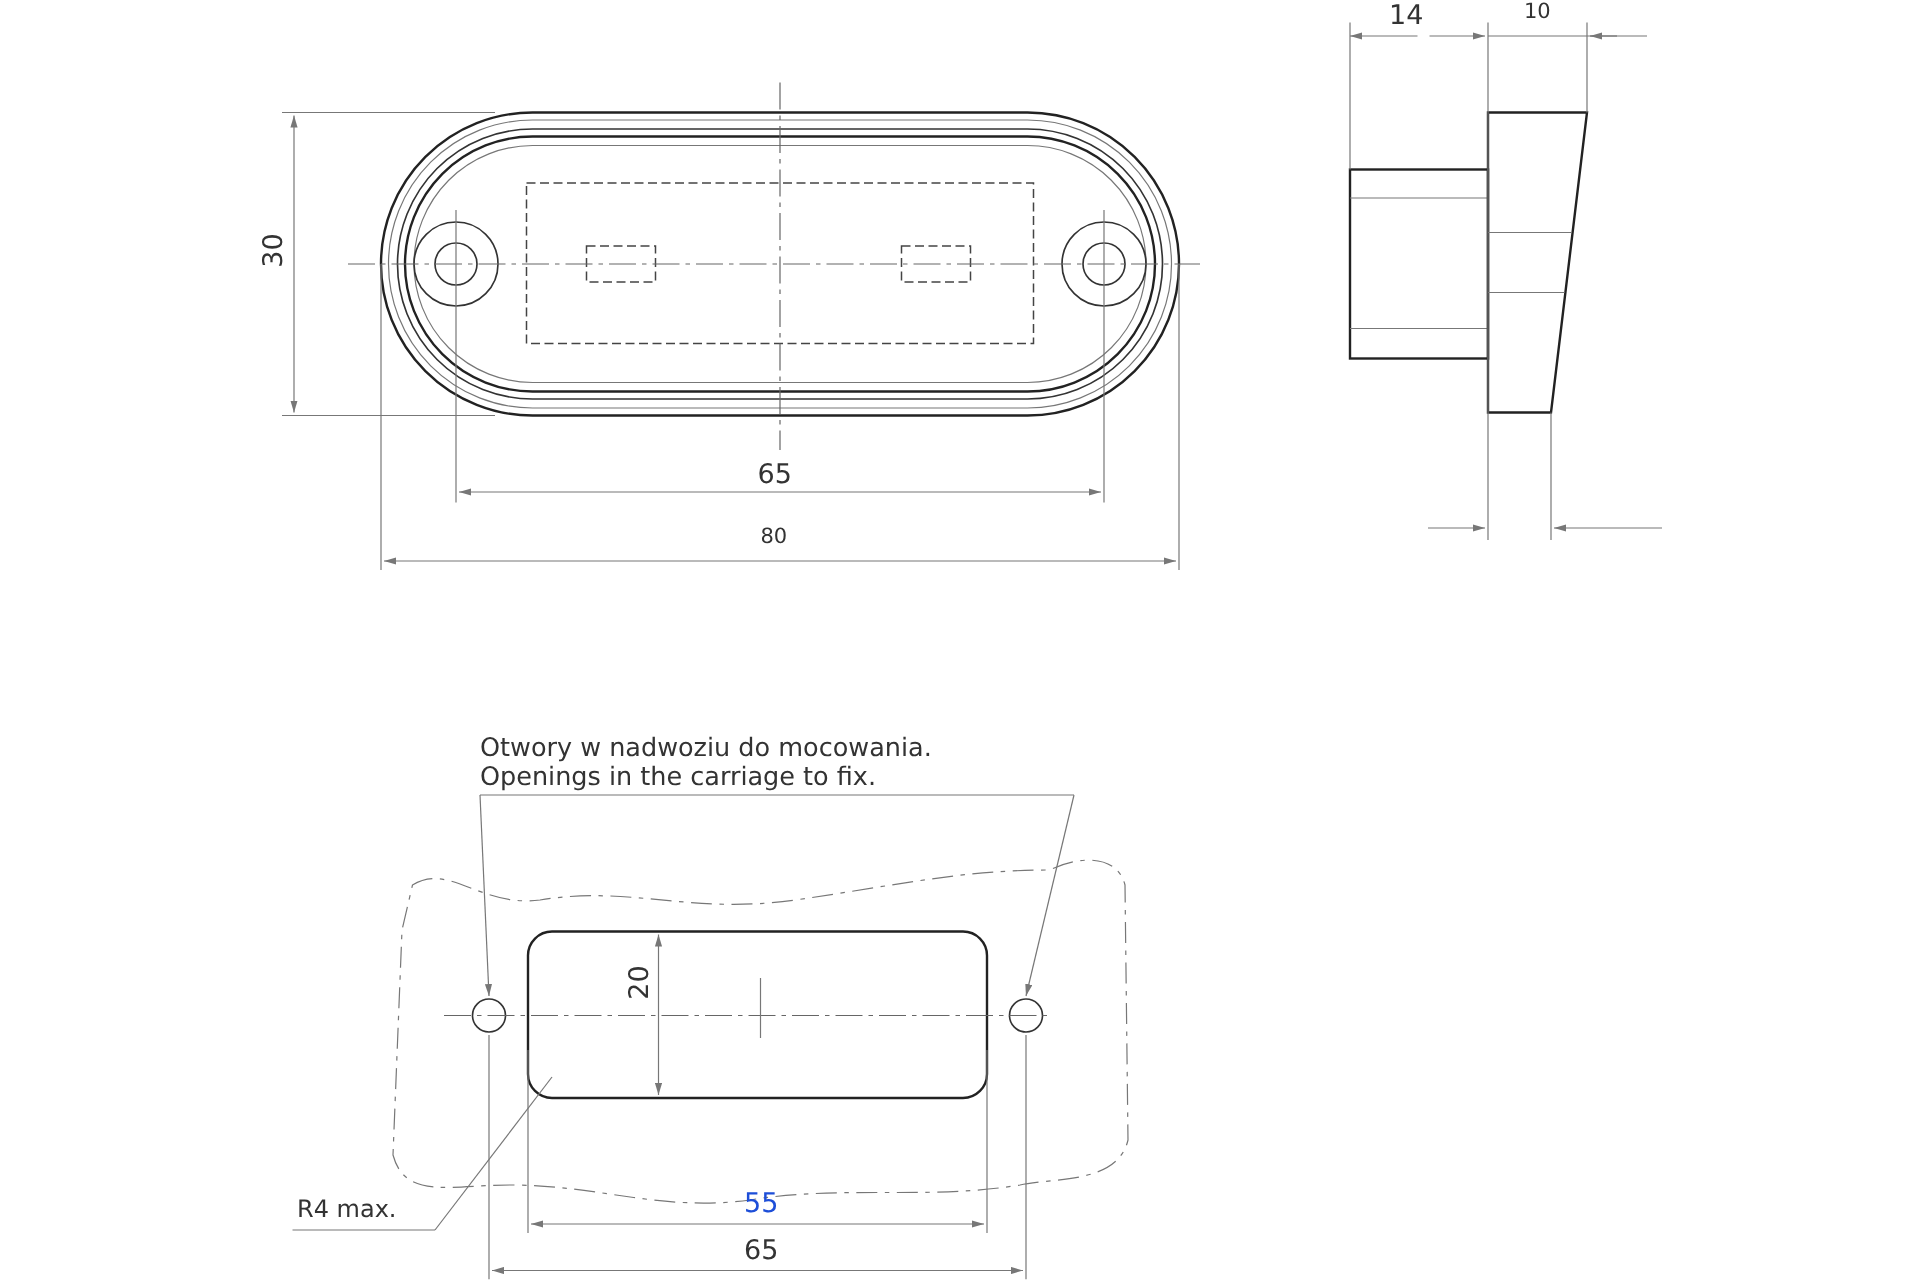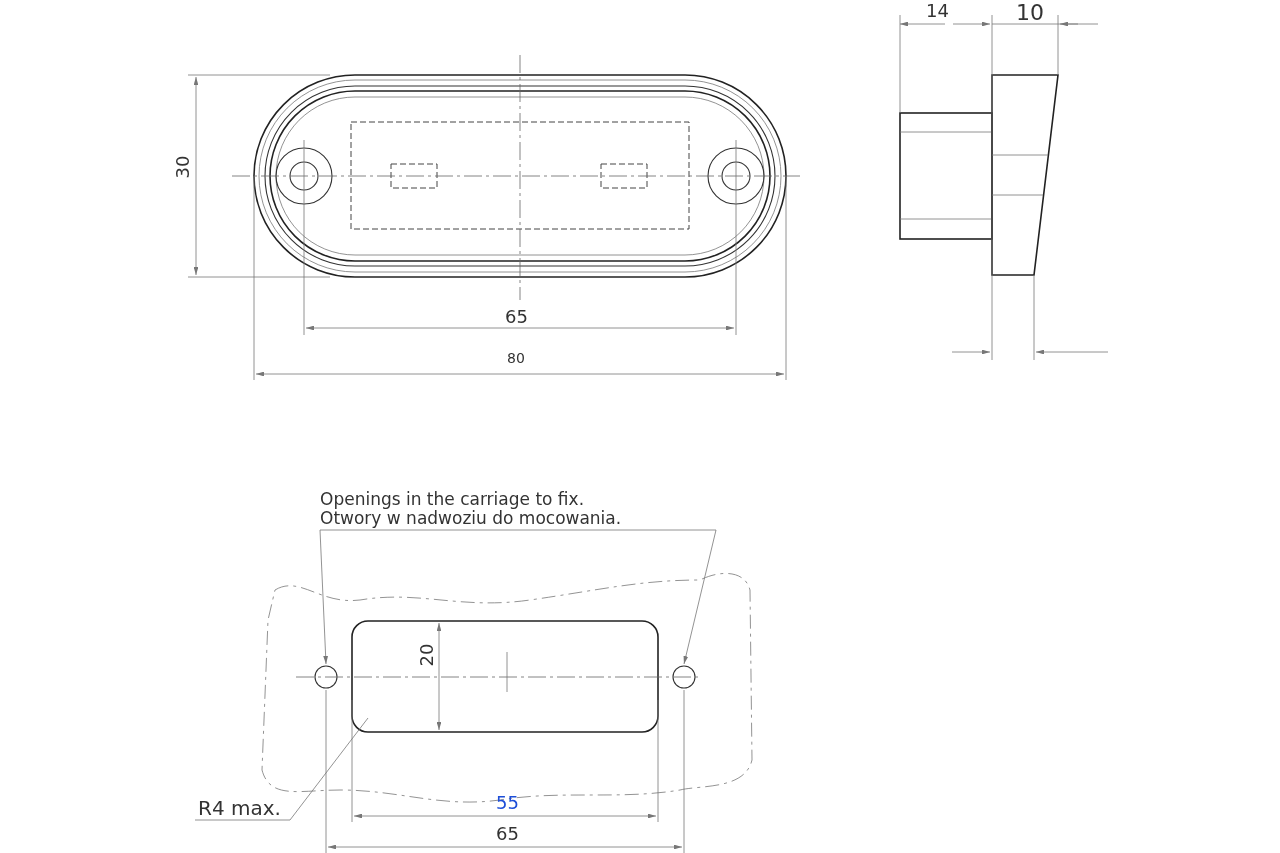--- a/index.html
+++ b/index.html
@@ -114,22 +114,22 @@
 
     <line x1="328" y1="847" x2="682" y2="847" class="thin" marker-start="url(#arr)" marker-end="url(#arr)"></line>
   </g>
 </svg>
 
 <div style="position:absolute;left:168px;top:152px;width:30px;height:30px;transform:rotate(-90deg);transform-origin:center;font-size:18px;color:#333;text-align:center;line-height:30px;">30</div>
 <div style="position:absolute;left:505px;top:306px;font-size:18px;color:#333;">65</div>
 <div style="position:absolute;left:507px;top:350px;font-size:14px;color:#333;">80</div>
 
 <div style="position:absolute;left:926px;top:0px;font-size:18px;color:#333;">14</div>
-<div style="position:absolute;left:1016px;top:0px;font-size:22px;color:#333;">10</div>
+<div style="position:absolute;left:1016px;top:0px;font-size:14px;color:#333;">10</div>
 
 <div style="position:absolute;left:320px;top:490px;font-size:17px;color:#333;line-height:19px;">
+  <div>Otwory w nadwoziu do mocowania.</div>
   <div>Openings in the carriage to fix.</div>
-  <div>Otwory w nadwoziu do mocowania.</div>
 </div>
 <div style="position:absolute;left:412px;top:640px;width:30px;height:30px;transform:rotate(-90deg);transform-origin:center;font-size:18px;color:#333;text-align:center;line-height:30px;">20</div>
 <div style="position:absolute;left:496px;top:792px;font-size:18px;color:#1d4ed8;">55</div>
 <div style="position:absolute;left:496px;top:823px;font-size:18px;color:#333;">65</div>
-<div style="position:absolute;left:198px;top:796px;font-size:20px;color:#333;">R4 max.</div>
+<div style="position:absolute;left:198px;top:796px;font-size:16px;color:#333;">R4 max.</div>
 
 </body></html>

